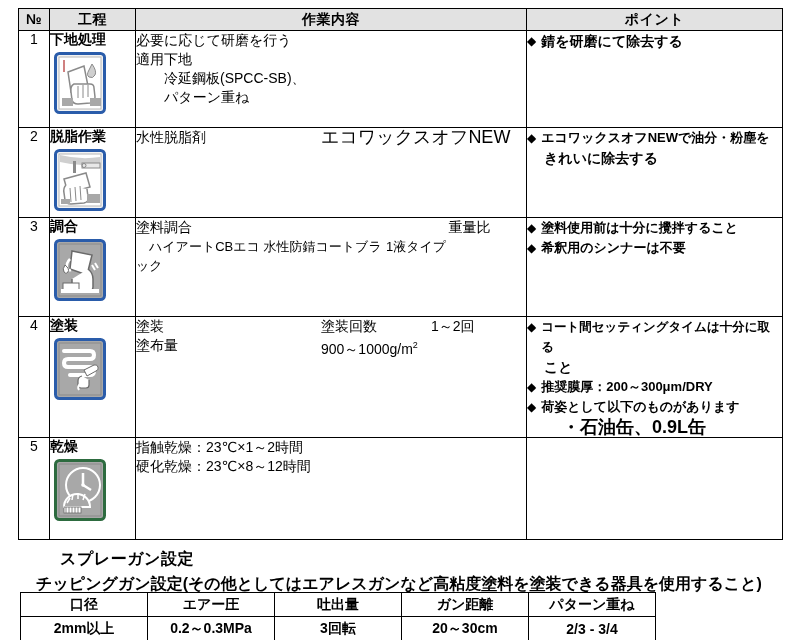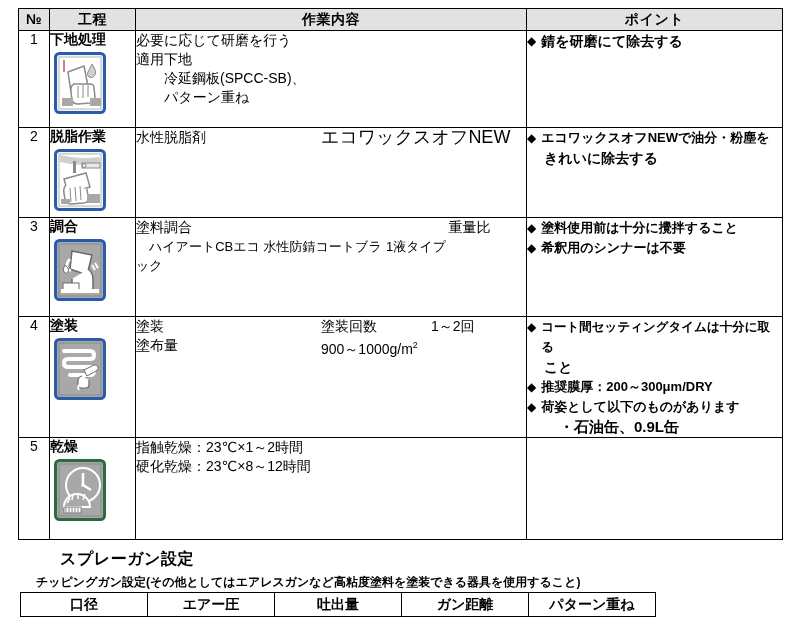--- a/index.html
+++ b/index.html
@@ -115,21 +115,21 @@
     top: 549px;
     font-size: 16px;
     font-weight: bold;
     letter-spacing: 0.5px;
     margin-left: 42px;
   }
   .spray-note {
     position: absolute;
     left: 36px;
     top: 574px;
-    font-size: 12px;
+    font-size: 16px;
     font-weight: bold;
     white-space: nowrap;
   }
   .gun-table {
     position: absolute;
     left: 20px;
     top: 592px;
     width: 636px;
     border-collapse: collapse;
     table-layout: fixed;
@@ -292,21 +292,21 @@
         </div>
         <div class="pt-cont">こと</div>
         <div class="pt-item">
           <span class="pt-dia">◆</span>
           <span class="pt-txt" style="font-size:13px">推奨膜厚：200～300μm/DRY</span>
         </div>
         <div class="pt-item">
           <span class="pt-dia">◆</span>
           <span class="pt-txt" style="font-size:13px">荷姿として以下のものがあります</span>
         </div>
-        <div class="pt-cont" style="font-size:15px">　・石油缶、0.9L缶</div>
+        <div class="pt-cont" style="font-size:18px">　・石油缶、0.9L缶</div>
       </td>
     </tr>
 
     <tr class="row-h5">
       <td class="cell-no">5</td>
       <td class="cell-step">
         <span class="step-label">乾燥</span>
         <svg class="step-icon" viewBox="0 0 52 62">
           <rect x="1.5" y="1.5" width="49" height="59" fill="#a8a8a8" stroke="#2d6b3f" stroke-width="3" rx="4"></rect>
           <rect x="5" y="5" width="42" height="52" fill="#a8a8a8" stroke="#8a8a8a" stroke-width="1"></rect>
@@ -334,14 +334,21 @@
 
 <table class="gun-table">
   <tbody>
     <tr class="hdr">
       <td>口径</td>
       <td>エアー圧</td>
       <td>吐出量</td>
       <td>ガン距離</td>
       <td>パターン重ね</td>
     </tr>
+    <tr>
+      <td>2mm以上</td>
+      <td>0.2～0.3MPa</td>
+      <td>3回転</td>
+      <td>20～30cm</td>
+      <td>2/3 - 3/4</td>
+    </tr>
   </tbody>
 </table>
 
 </body></html>

